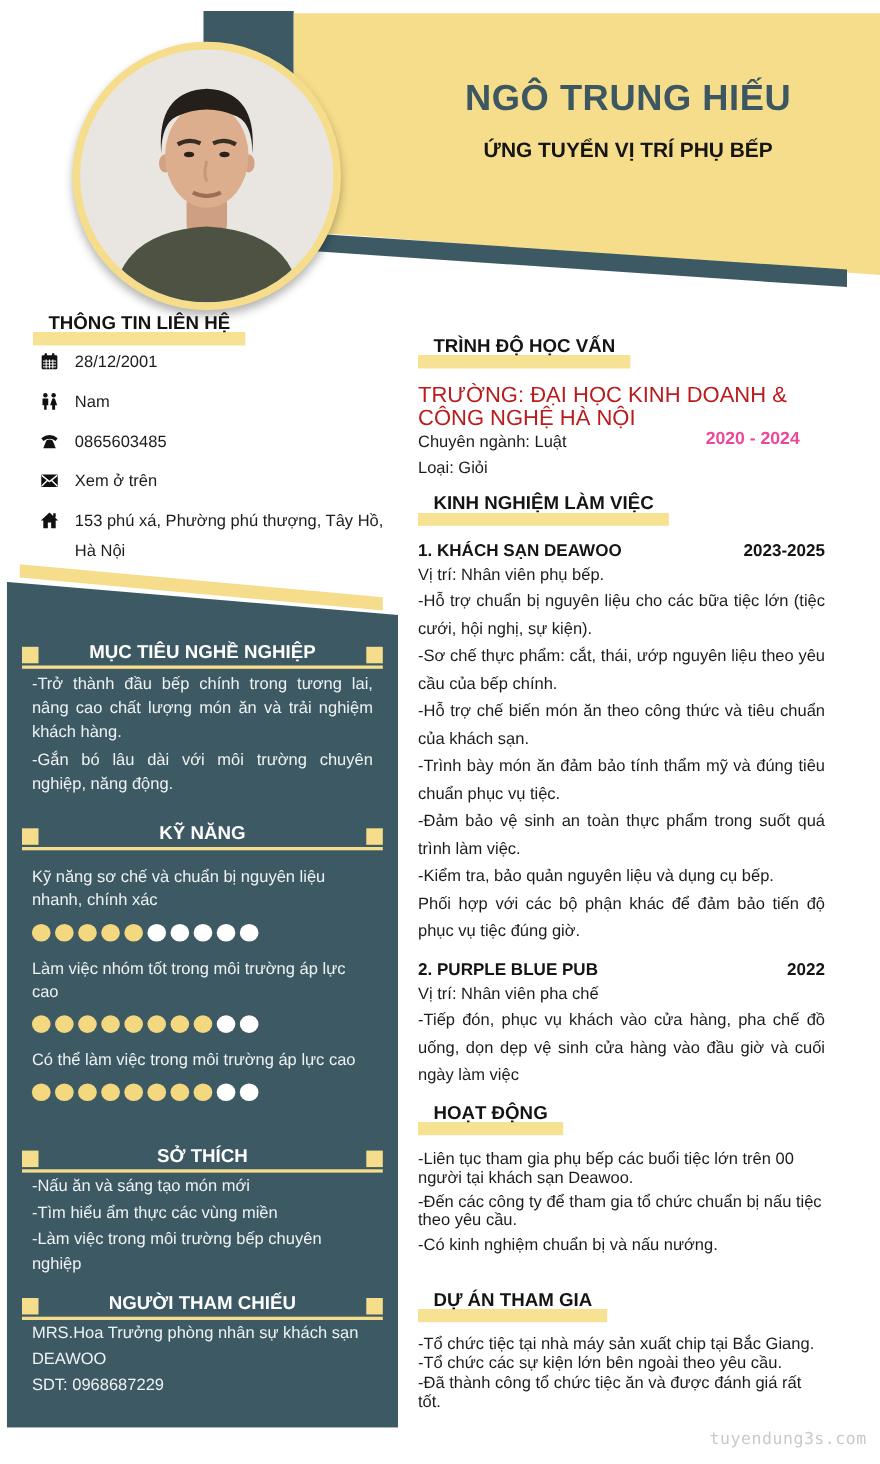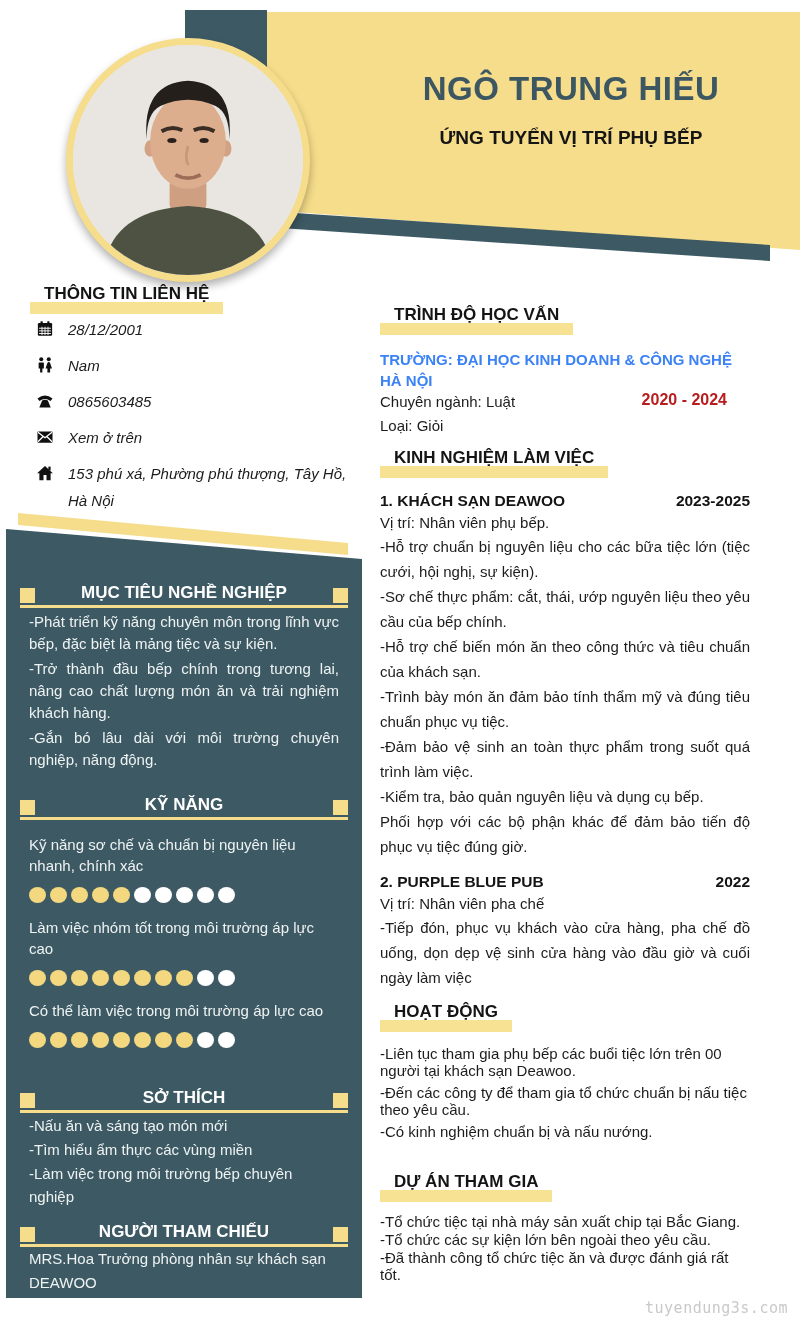--- a/index.html
+++ b/index.html
@@ -33,21 +33,21 @@
   
   .hl-head-wrap { }
   .hl-head {
     display:inline-block; font-size:17px; font-weight:700; color:#141414;
     background:linear-gradient(to bottom, transparent 60%, var(--highlight) 60%);
     padding:0 14px 10px 14px; white-space:nowrap;
   }
 
   
   .contact-head { position:absolute; left:30px; top:284px; width:320px; }
-  .contact-rows { position:absolute; left:36px; top:316px; width:318px; list-style:none;font-style:italic; }
+  .contact-rows { position:absolute; left:36px; top:316px; width:318px; list-style:none; }
   .c-row { display:flex; gap:14px; margin-bottom:9px; align-items:flex-start; }
   .c-row svg { width:18px; height:18px; flex:0 0 18px; margin-top:4px; fill:#111; }
   .c-text { font-size:15px; line-height:27px; color:#1c1c1c; }
 
   
   .panel {
     position:absolute; left:6px; top:523px; width:356px; height:775px;
     background:var(--panel); z-index:2;
     clip-path:polygon(0 6px, 100% 36px, 100% 100%, 0 100%);
     padding-top:60px; color:#eef2f2;
@@ -65,24 +65,24 @@
   .skill-label { line-height:21px; margin-top:14px; }
   .dots { display:flex; gap:4px; margin-top:11px; }
   .dot { width:17px; height:16px; border-radius:50%; display:inline-block; }
   .dot.on { background:var(--dot_on); } .dot.off { background:#ffffff; }
   .hobby-li { line-height:23px; margin-top:1px; }
   .ref-li { line-height:24px; }
 
   
   .rblock { position:absolute; left:380px; width:370px; }
   .edu { top:305px; } .exp { top:448px; } .act { top:1002px; } .proj { top:1172px; }
-  .edu-school { font-weight:700; font-size:15px; line-height:21px; margin-top:14px; color:#3b82f6; }
+  .edu-school { font-weight:400; font-size:20px; line-height:21px; margin-top:14px; color:#b91c1c; }
   .edu-major, .edu-grade { font-size:15px; line-height:21px; }
   .edu-grade { margin-top:3px; }
-  .edu-period { position:absolute; right:23px; top:86px; font-size:16px; font-weight:700; color:#b91c1c; }
+  .edu-period { position:absolute; right:23px; top:86px; font-size:16px; font-weight:700; color:#ec4899; }
   .job-row { display:flex; justify-content:space-between; margin-top:13px;gap:12px; }
   .job-title, .job-period { font-size:15.5px; font-weight:700; color:#141414; line-height:20px; }
   .job-role { font-size:15px; line-height:22px; margin-top:1px; }
   .job-bullets p { font-size:15px; line-height:25px; text-align:justify; }
   .act-lines { margin-top:13px; list-style:none; }
   .act-li { font-size:15px; line-height:17px; margin-bottom:5px; }
   .proj-lines { margin-top:11px; list-style:none; }
   .proj-li { font-size:15px; line-height:17px; margin-bottom:1px; }
 
   .watermark {
@@ -198,21 +198,20 @@
 
   <div class="panel">
 
     <div class="p-head">
       <span class="sq sq-l"></span>
       <span>MỤC TIÊU NGHỀ NGHIỆP</span>
       <span class="sq sq-r"></span>
     </div>
     <div class="p-body obj">
 
-    <p>-Phát triển kỹ năng chuyên môn trong lĩnh vực bếp, đặc biệt là mảng tiệc và sự kiện.</p>
         <p>-Trở thành đầu bếp chính trong tương lai, nâng cao chất lượng món ăn và trải nghiệm khách hàng.</p>
         <p>-Gắn bó lâu dài với môi trường chuyên nghiệp, năng động.</p>
       </div>
 
     <div class="p-head m-t24">
       <span class="sq sq-l"></span>
       <span>KỸ NĂNG</span>
       <span class="sq sq-r"></span>
     </div>
     <div class="p-body">

